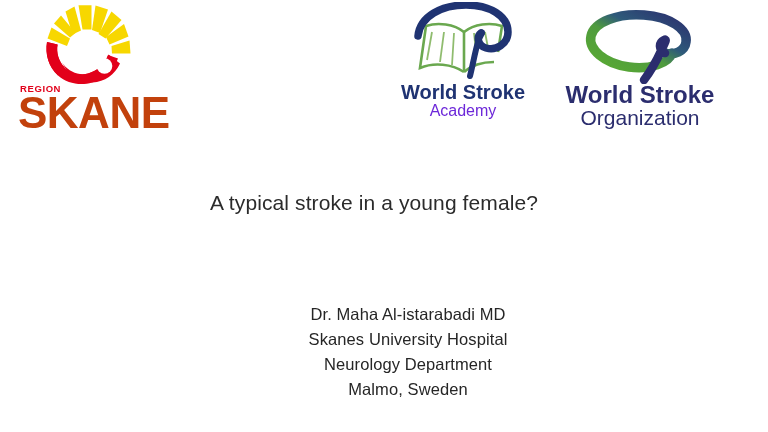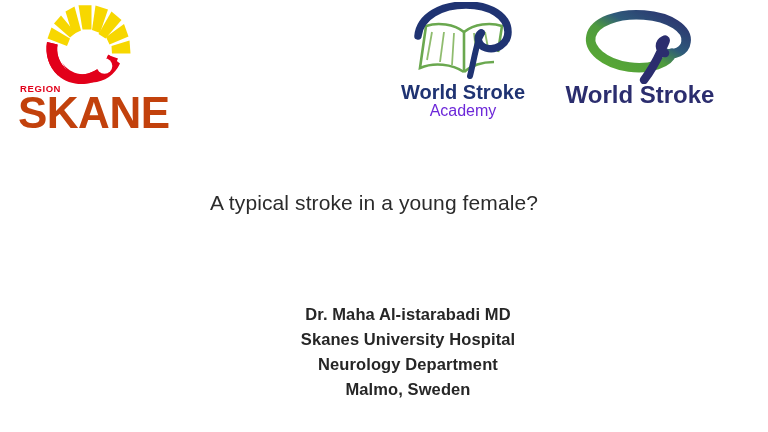--- a/index.html
+++ b/index.html
@@ -160,21 +160,21 @@
   
   .author-block {
     position: absolute;
     left: 0;
     top: 302px;
     width: 768px;
     text-align: center;
   }
   .author-block .line {
     font-size: 16.5px;
-    font-weight: bold;
+    font-weight: normal;
     color: #262626;
     line-height: 25px;
     letter-spacing: 0.1px;
     padding-left: 48px;
   }
 </style>
 </head>
 <body>
 
 <div class="slide">
@@ -270,20 +270,21 @@
                    C 94 17, 112 29, 110 42
                    C 109 51, 98 56, 89 53"></path>
 
           <path fill="none" stroke="#2b2d6e" stroke-width="8.5" stroke-linecap="round" d="M89 53
                    C 83 50.5, 82 43, 88 40
                    C 92 38, 88 44, 85 51
                    C 80 62, 74 72, 68 80"></path>
         </svg>
       </div>
       <div class="line1">World Stroke</div>
+      <div class="line2">Organization</div>
     </div>
   </div>
 
   <div class="slide-title">A typical stroke in a young female?</div>
 
   <div class="author-block">
     <div class="line">Dr. Maha Al-istarabadi MD</div>
     <div class="line">Skanes University Hospital</div>
     <div class="line">Neurology Department</div>
     <div class="line">Malmo, Sweden</div>

